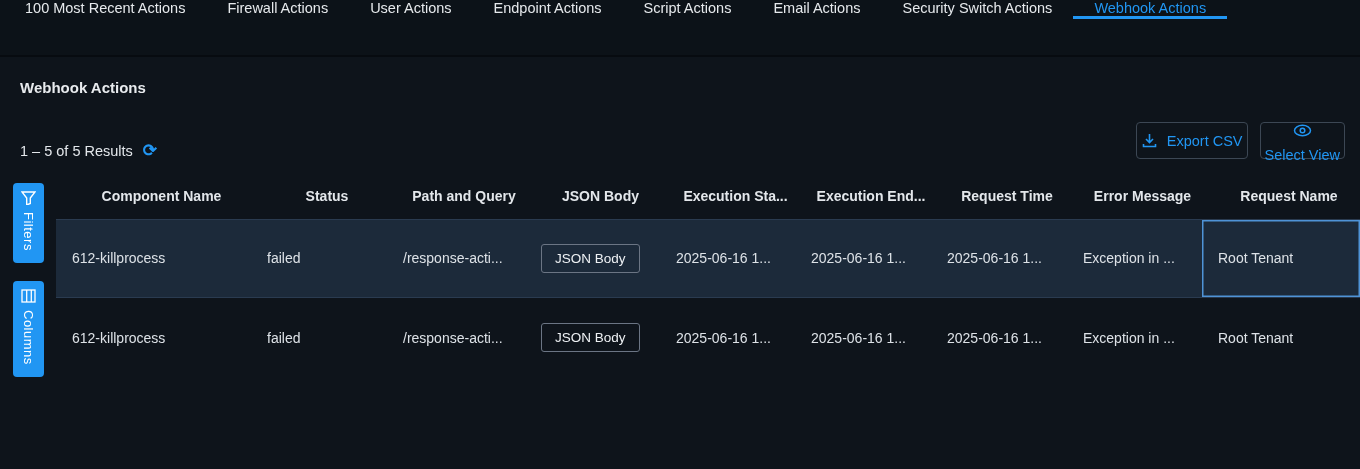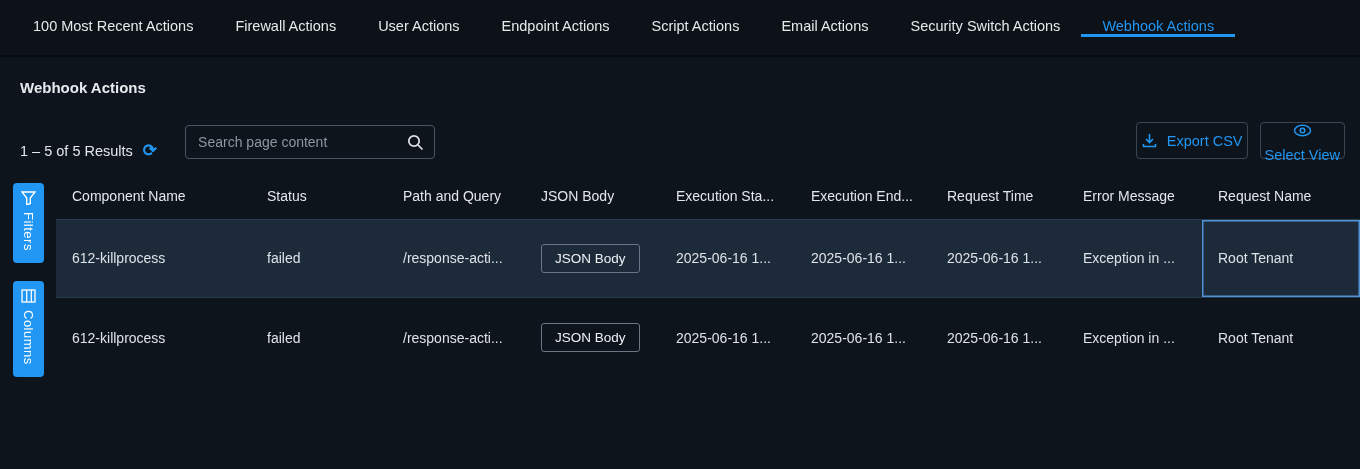--- a/index.html
+++ b/index.html
@@ -7,24 +7,24 @@
   body {
     font-family: "Liberation Sans", sans-serif;
     background: #0e141b;
     color: #dde2e7;
   }
   .app { width: 1360px; height: 469px; display: flex; flex-direction: column; }
 
   
   .tabbar {
     height: 57px; flex: 0 0 57px;
-    display: flex; align-items: center;
+    display: flex; align-items: flex-start;
     background: #0c1218;
     border-bottom: 2px solid #070b10;
-    padding-left: 12px;
+    padding-left: 4px;
   }
   .tab {
     display: flex; align-items: center;
     padding: 0 21px;
     font-size: 14.5px;
     color: #e6e9ec;
     cursor: pointer;
     border-bottom: 3px solid transparent;
     white-space: nowrap;
   }
@@ -101,22 +101,23 @@
   table {
     flex: 1;
     border-collapse: collapse; table-layout: fixed;
     width: calc(100% - 56px);
   }
   th, td {
     text-align: left; padding-left: 16px;
     overflow: hidden; white-space: nowrap; text-overflow: ellipsis;
   }
   thead th {
-    height: 46px; font-size: 14px; font-weight: 400; color: #e3e7eb;
+    height: 46px; font-size: 14px; font-weight: 700; color: #e3e7eb;
     vertical-align: middle;
+    text-align: center;
   }
   tbody td { height: 45px; font-size: 14px; color: #dde2e7; vertical-align: middle; }
   tbody tr { border-top: 1px solid #141b24; }
   tbody tr.selected { background: #1c2a3a; border-top: 1px solid #2a3b50; border-bottom: 1px solid #2a3b50; }
   td.focused-cell { box-shadow: inset 0 0 0 1.5px #4f93d6; }
   .json-body-btn {
     background: transparent;
     border: 1px solid #6b7584; border-radius: 3px;
     color: #eef1f4; font-size: 13.5px;
     padding: 6px 13px; cursor: pointer;
@@ -141,29 +142,20 @@
     </nav>
 
   <div class="content">
 
     <div class="page-title">Webhook Actions</div>
 
     <div class="toolbar">
       <span class="results-text">1 – 5 of 5 Results</span>
       <button class="refresh-btn">⟳</button>
 
-      <div class="search-box">
-        <input type="text" placeholder="Search page content" style="">
-        <span class="search-icon">
-          <svg width="17" height="17" viewBox="0 0 17 17">
-            <circle cx="7" cy="7" r="5.2" fill="none" stroke="#dfe3e8" stroke-width="1.7"></circle>
-            <line x1="11" y1="11" x2="15.5" y2="15.5" stroke="#dfe3e8" stroke-width="1.7"></line>
-          </svg>
-        </span>
-      </div>
 
       <div class="toolbar-spacer"></div>
 
       <button class="tb-btn">
         <span>
           <svg width="17" height="17" viewBox="0 0 17 17">
             <path d="M8.5 2 v8 M5 7 l3.5 3.5 L12 7" fill="none" stroke="#2196f3" stroke-width="1.6"></path>
             <path d="M2.5 12 v2.5 h12 v-2.5" fill="none" stroke="#2196f3" stroke-width="1.6"></path>
           </svg>
         </span>

